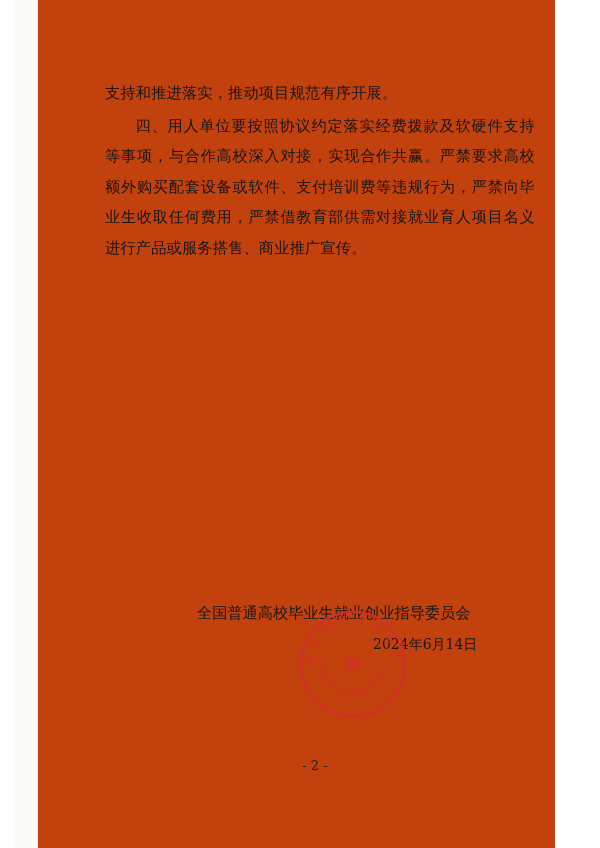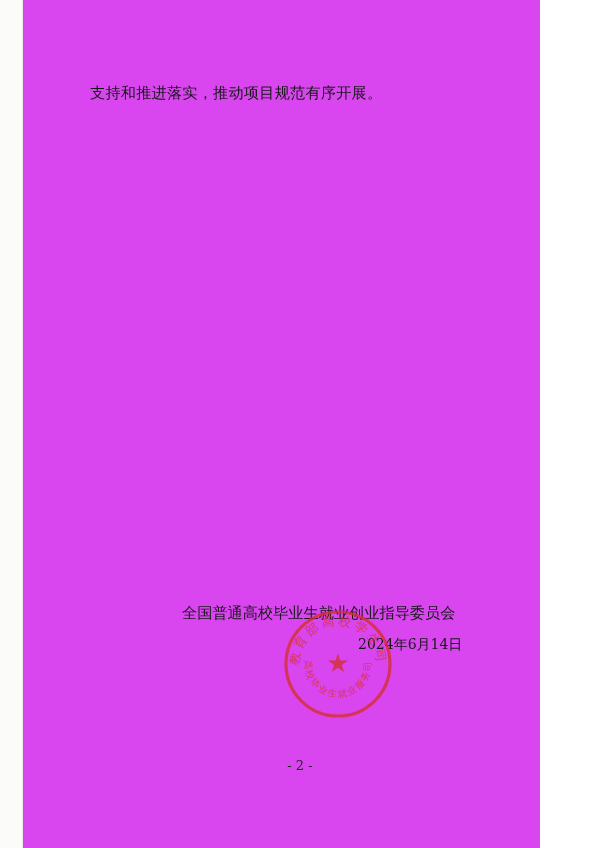--- a/index.html
+++ b/index.html
@@ -10,25 +10,25 @@
     width: 600px;
     height: 848px;
     background: #ffffff;
     font-family: "DejaVu Serif", "Liberation Serif", serif;
     color: #1a1a1a;
     position: relative;
     overflow: hidden;
   }
   .page {
     position: absolute;
-    left: 0;
+    left: 15px;
     top: 0;
     width: 540px;
     height: 848px;
-    background: #d946ef;
+    background: #c2410c;
   }
   
   .scan-edge {
     position: absolute;
     left: 22px;
     top: 0;
     width: 1px;
     height: 848px;
     background: #e9e9e6;
   }
@@ -100,20 +100,21 @@
 </head>
 <body>
 
 <div class="page">
 
   <div class="scan-edge2"></div>
   <div class="scan-edge"></div>
 
   <div class="body-area">
     <p class="para">支持和推进落实，推动项目规范有序开展。</p>
+    <p class="para indent">四、用人单位要按照协议约定落实经费拨款及软硬件支持等事项，与合作高校深入对接，实现合作共赢。严禁要求高校额外购买配套设备或软件、支付培训费等违规行为，严禁向毕业生收取任何费用，严禁借教育部供需对接就业育人项目名义进行产品或服务搭售、商业推广宣传。</p>
   </div>
 
   <div class="sign-area">
     <div class="sign-line sign-1">全国普通高校毕业生就业创业指导委员会</div>
     <div class="sign-line sign-3">2024年6月14日</div>
   </div>
 
   <div class="seal">
     <svg width="112" height="112" viewBox="0 0 112 112" xmlns="http://www.w3.org/2000/svg">
       <defs>

